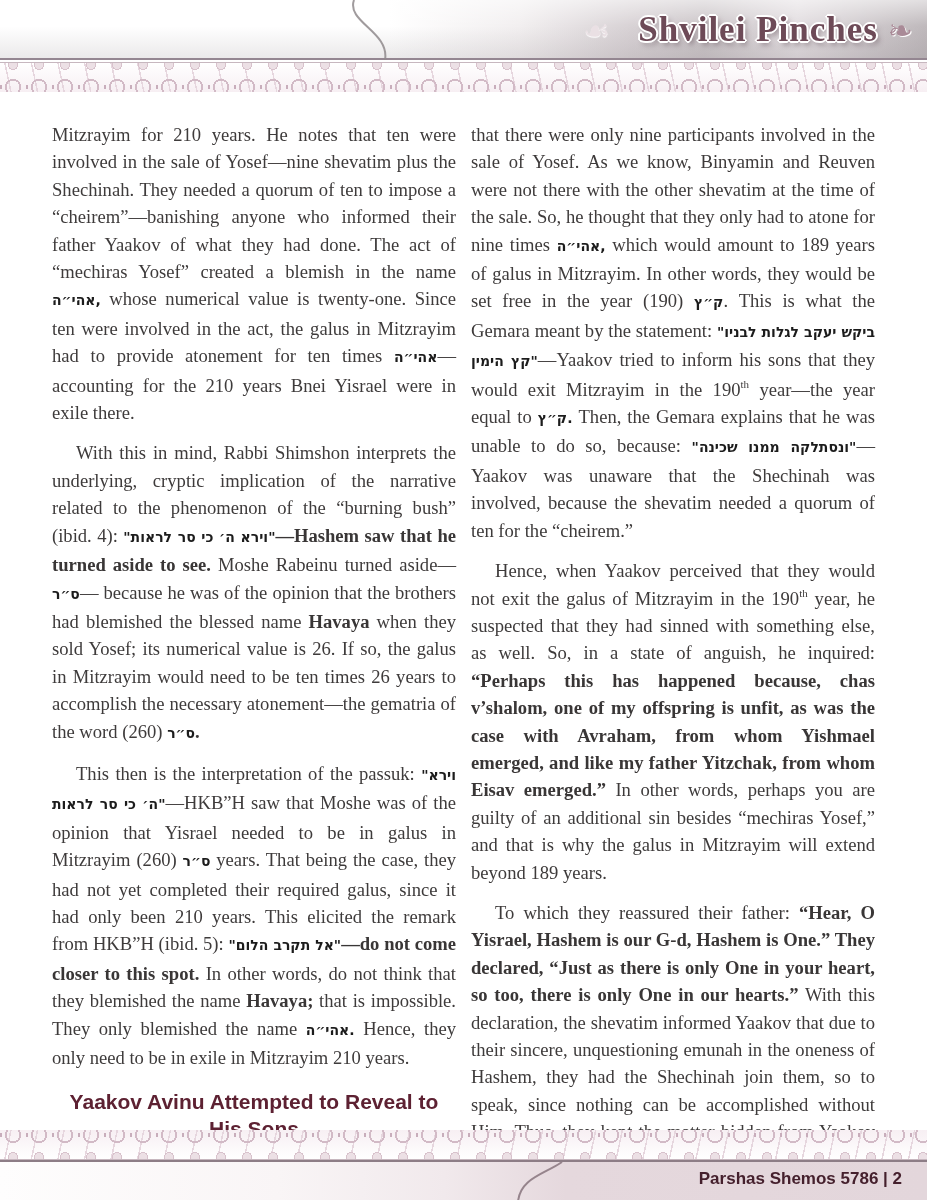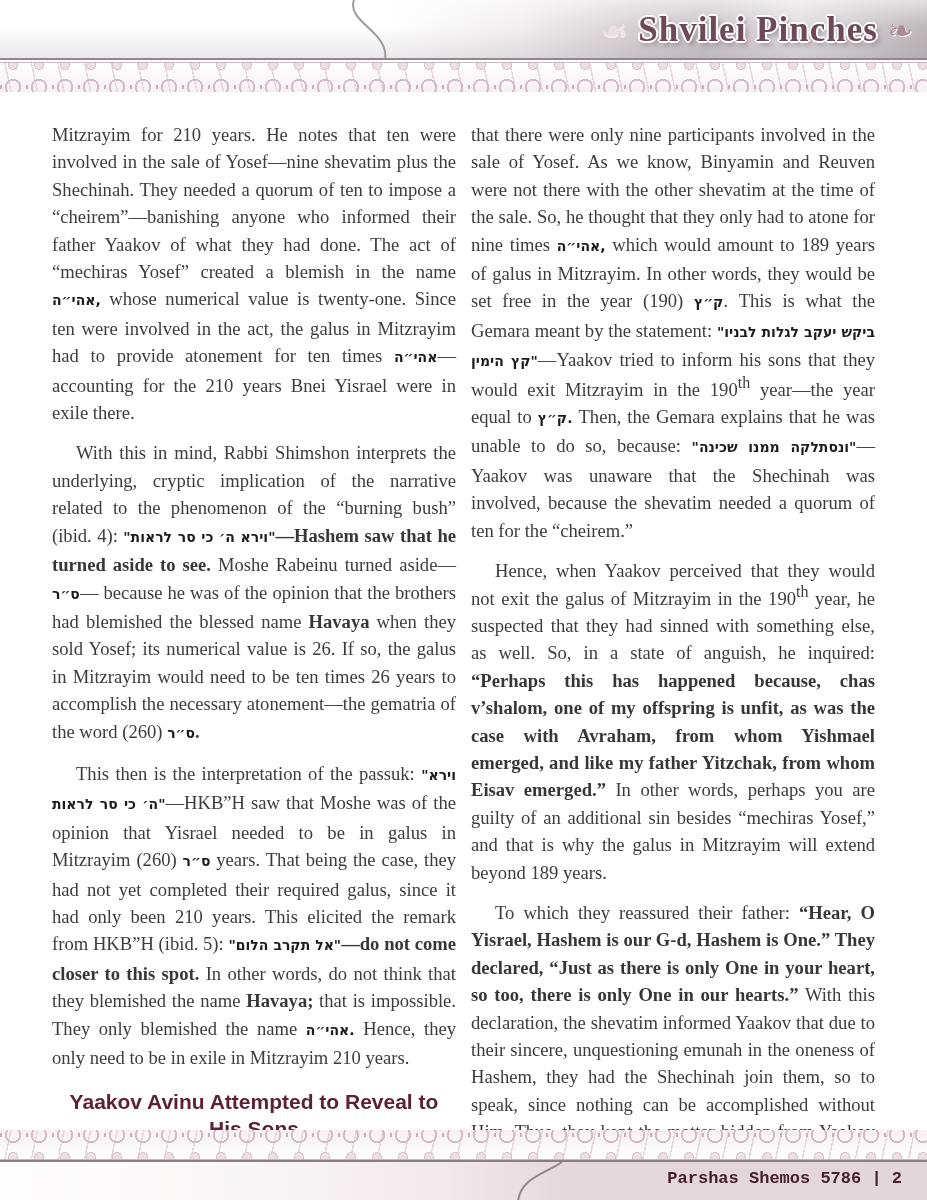--- a/index.html
+++ b/index.html
@@ -25,20 +25,21 @@
   }
   .title-orn-left { font-size:30px; color:#eae0e4; text-shadow:0 1px 1px #fff; }
   .title-orn-right { font-size:30px; color:#a98a97; text-shadow:1px 1px 0 #fff; }
   .masthead {
     font-family:"Liberation Serif", serif; font-weight:bold;
     font-size:35px; letter-spacing:1px; color:#6d4a57; white-space:nowrap;
     text-shadow:
       -1px -1px 0 #ffffff, 1px -1px 0 #ffffff, -1px 1px 0 #ffffff, 1px 1px 0 #ffffff,
       -2px 0 0 #ffffff, 2px 0 0 #ffffff, 0 -2px 0 #ffffff, 0 2px 0 #ffffff,
       3px 4px 5px rgba(90,70,80,.5);
+    margin-left: 18px;
   }
 
   
   .lace {
     position:absolute; left:0; right:0; height:30px;
     background-color:#fbf6f8;
     background-image:
       radial-gradient(circle at 13px 24px, rgba(251,246,248,0) 0 6.5px, #d2bac6 6.5px 8px, rgba(251,246,248,0) 8px),
       radial-gradient(circle at 0px 24px, #c8adbb 0 2.5px, rgba(251,246,248,0) 2.5px),
       radial-gradient(circle at 13px 2px, #ece0e5 0 4px, #d8c2cc 4px 5px, rgba(251,246,248,0) 5px),
@@ -59,37 +60,37 @@
     width:50%; text-align:justify;
     font-size:18.6px; line-height:27.4px; color:#3e3b3b;
   }
   .col p { margin:0 0 13px 0; }
   .col p.indent { text-indent:24px; }
   .seg-b { font-weight:bold; color:#393636; }
   .seg-he {
     font-family:"DejaVu Sans", sans-serif; font-weight:bold;
     font-size:14px; color:#1c1c1c;
   }
-  .seg-sup { font-size:16px; vertical-align:super; line-height:0;margin-top:40px; }
+  .seg-sup { font-size:11px; vertical-align:super; line-height:0;margin-top:40px; }
   .col h2 {
     font-family:"Liberation Sans", sans-serif; font-weight:bold;
     font-size:21px; line-height:27px; color:#5d2132;
     text-align:center; text-indent:0; margin:17px 6px 15px 6px;
   }
 
   
   .footer-strip {
     position:absolute; bottom:0; left:0; right:0; height:40px;
     border-top:2px solid #8d7d86;
     background:linear-gradient(90deg, #fefdfd 0%, #f9f5f6 30%, #f1e9ec 48%, #e5d8dd 61%, #e3d6db 100%);
   }
   .footer-curve { position:absolute; left:500px; top:0; width:80px; height:40px; }
   .footer-text {
     position:absolute; right:25px; top:7px;
-    font-family:Liberation Mono, monospace; font-weight:bold;
+    font-family:Liberation Sans, sans-serif; font-weight:bold;
     font-size:17px; color:#45202d;
   }
 </style>
 </head>
 <body>
 
 <div class="page">
 
   <div class="header">
     <svg class="header-curve" viewBox="0 0 80 60" width="80" height="60">

